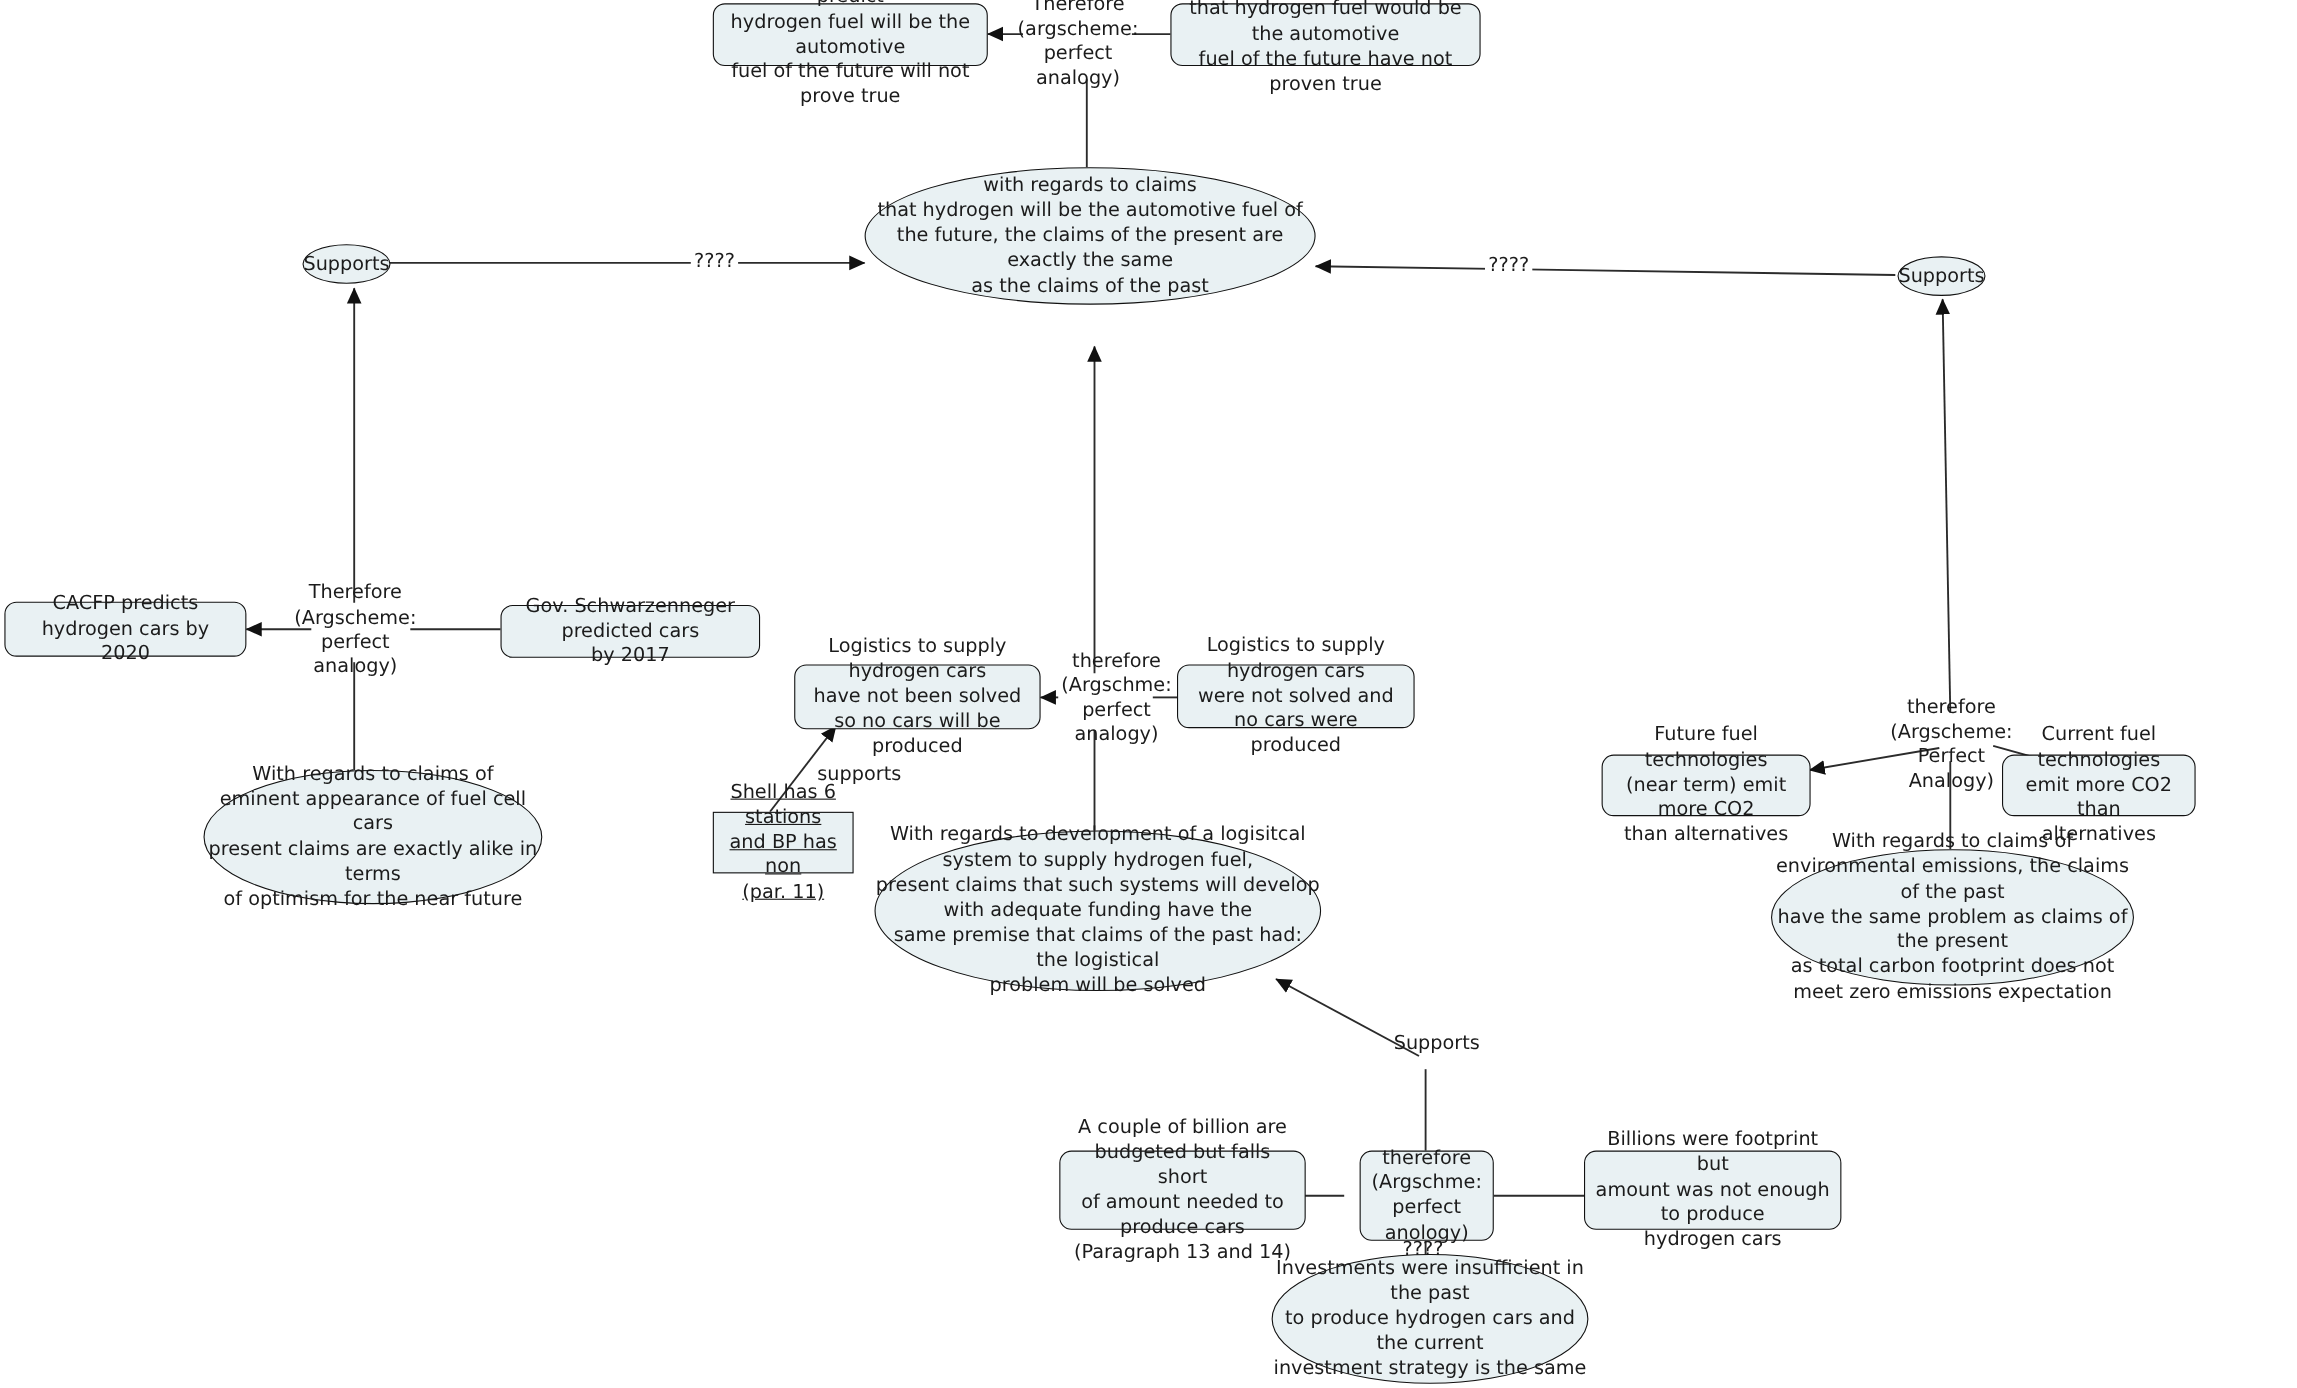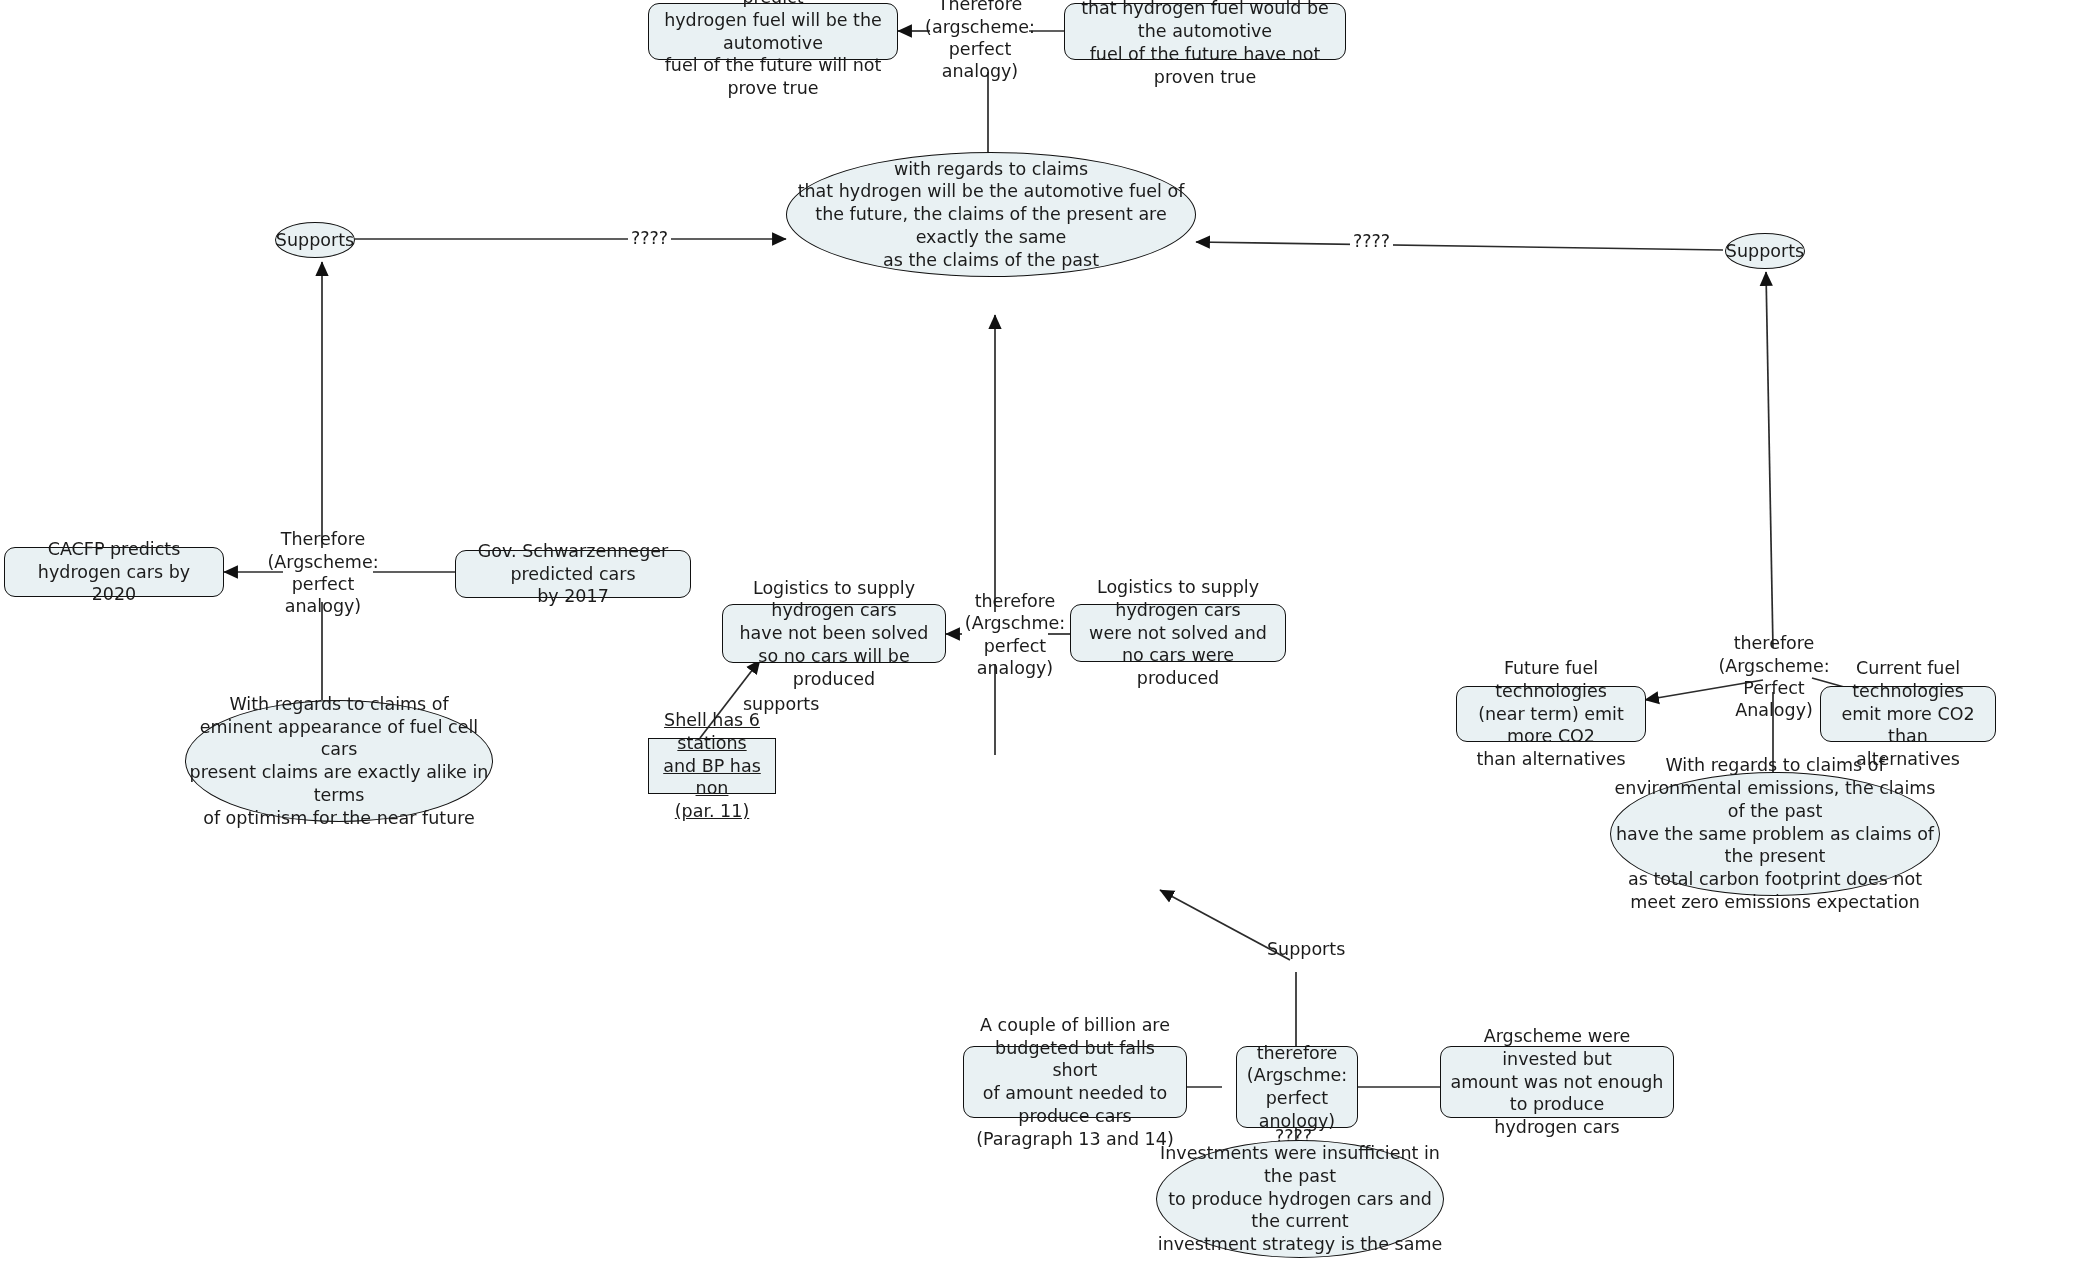--- a/index.html
+++ b/index.html
@@ -226,20 +226,28 @@
   <div class="node box square" style="left:648px; top:738px; width:128px; height:56px;">
     <span>Shell has 6 stations
 and BP has non
 (par. 11)</span>
   </div>
 
   <div class="edge-label nobg" style="left:740px; top:694px;">
     <span>supports</span>
   </div>
 
+  <div class="node ellipse" style="left:795px; top:755px; width:406px; height:146px;">
+    <span>With regards to development of a logisitcal
+system to supply hydrogen fuel,
+present claims that such systems will develop
+with adequate funding have the
+same premise that claims of the past had: the logistical
+problem will be solved</span>
+  </div>
 
   <div class="node plain" style="left:1715px; top:648px; width:118px; height:58px;">
     <span>therefore
 (Argscheme:
 Perfect Analogy)</span>
   </div>
 
   <div class="node box" style="left:1456px; top:686px; width:190px; height:56px;">
     <span>Future fuel technologies
 (near term) emit more CO2
@@ -271,21 +279,21 @@
 (Paragraph 13 and 14)</span>
   </div>
 
   <div class="node box" style="left:1236px; top:1046px; width:122px; height:82px;">
     <span>therefore
 (Argschme:
 perfect anology)</span>
   </div>
 
   <div class="node box" style="left:1440px; top:1046px; width:234px; height:72px;">
-    <span>Argscheme were invested but
+    <span>Billions were footprint but
 amount was not enough to produce
 hydrogen cars</span>
   </div>
 
   <div class="edge-label nobg" style="left:1272px; top:1126px;">
     <span>????</span>
   </div>
 
   <div class="node ellipse" style="left:1156px; top:1140px; width:288px; height:118px;">
     <span>Investments were insufficient in the past

